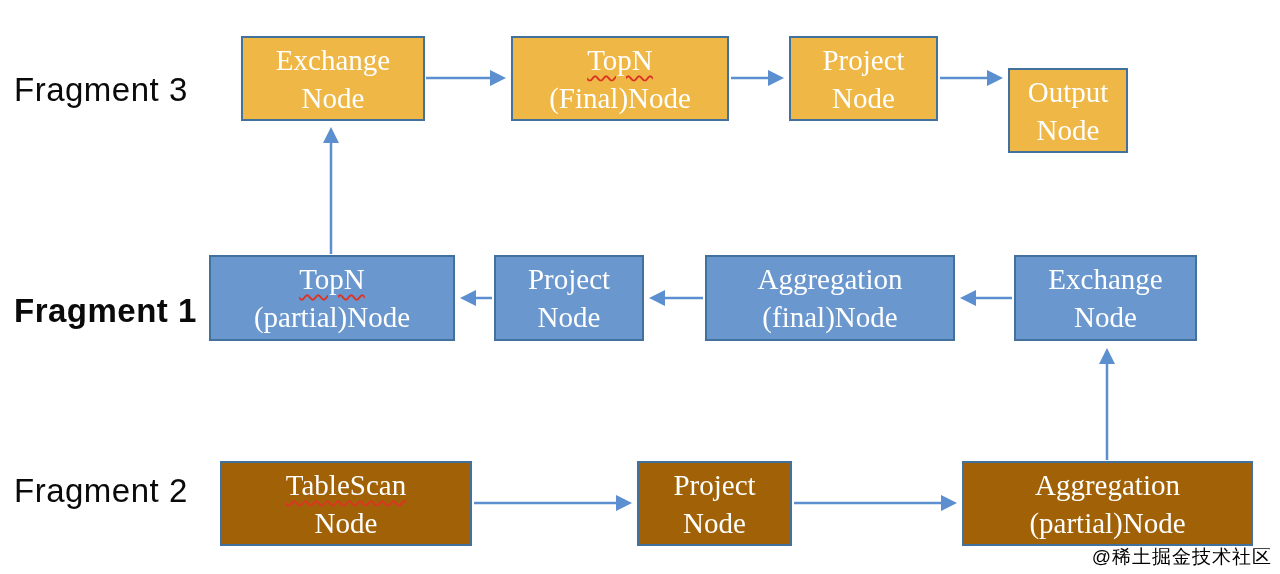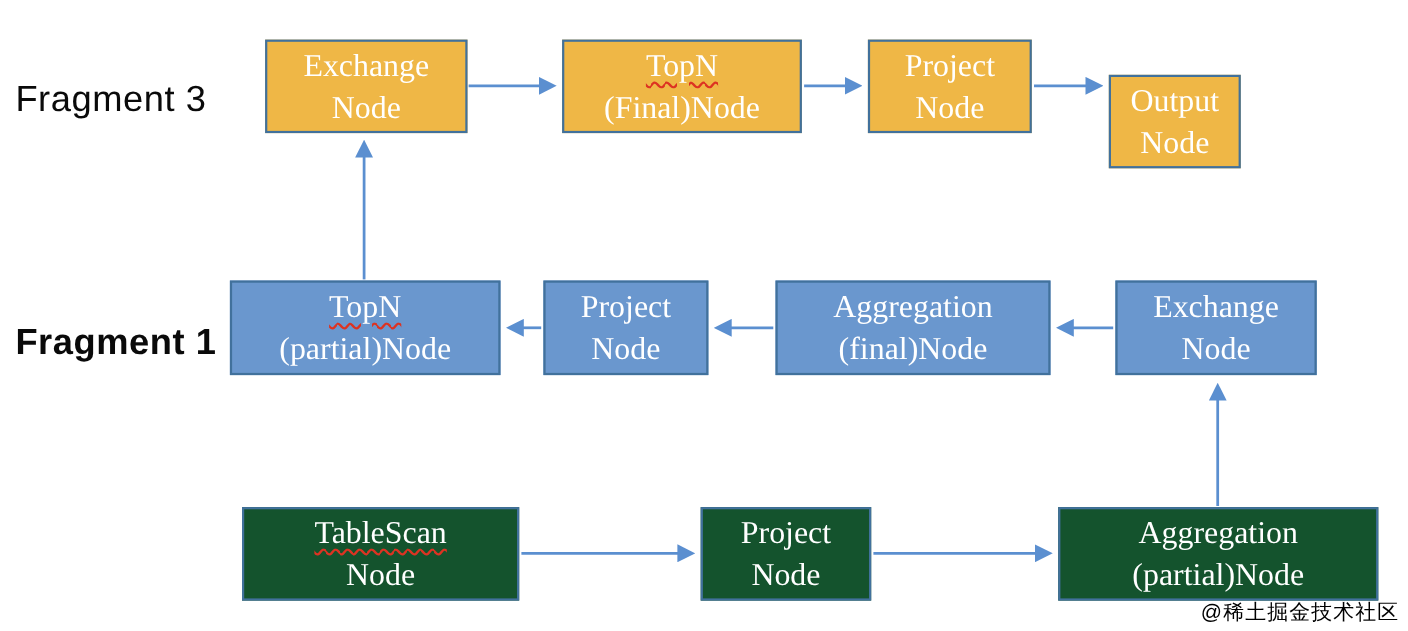--- a/index.html
+++ b/index.html
@@ -12,21 +12,21 @@
     position:absolute;font-size:33px;color:#0a0a0a;letter-spacing:0.5px;
     white-space:nowrap;line-height:36px;
   }
   .node{
     position:absolute;box-sizing:border-box;border:2px solid #41719C;
     display:flex;flex-direction:column;align-items:center;justify-content:center;
     color:#ffffff;font-size:29px;line-height:38px;text-align:center;white-space:nowrap;font-family:Liberation Serif, serif;
   }
   .row0{background:#EFB746;}
   .row1{background:#6A97CE;}
-  .row2{background:#14532d;}
+  .row2{background:#a16207;}
   .misspelled{
     text-decoration:underline;
     text-decoration-style:wavy;
     text-decoration-color:#DD3322;
     text-decoration-thickness:2px;
     text-underline-offset:5px;
   }
   .watermark{
     position:absolute;right:8px;bottom:4px;font-size:19px;color:#000000;
     letter-spacing:1px;white-space:nowrap;
@@ -54,20 +54,21 @@
 
     <line x1="474" y1="503" x2="628" y2="503" stroke="#5B8FD0" stroke-width="2.5" marker-end="url(#arr)"></line>
     <line x1="794" y1="503" x2="953" y2="503" stroke="#5B8FD0" stroke-width="2.5" marker-end="url(#arr)"></line>
 
     <line x1="331" y1="254" x2="331" y2="131" stroke="#5B8FD0" stroke-width="2.5" marker-end="url(#arr)"></line>
     <line x1="1107" y1="460" x2="1107" y2="352" stroke="#5B8FD0" stroke-width="2.5" marker-end="url(#arr)"></line>
   </svg>
 
   <div class="frag-label" style="left:14px;top:72px;">Fragment 3</div>
   <div class="frag-label" style="left:14px;top:293px;font-weight:bold;">Fragment 1</div>
+  <div class="frag-label" style="left:14px;top:473px;">Fragment 2</div>
 
   <div class="node row0" style="left:241px;top:36px;width:184px;height:85px;">
     <span>Exchange</span>
     <span>Node</span>
   </div>
   <div class="node row0" style="left:511px;top:36px;width:218px;height:85px;">
     <span class="misspelled">TopN</span>
     <span>(Final)Node</span>
   </div>
   <div class="node row0" style="left:789px;top:36px;width:149px;height:85px;">

